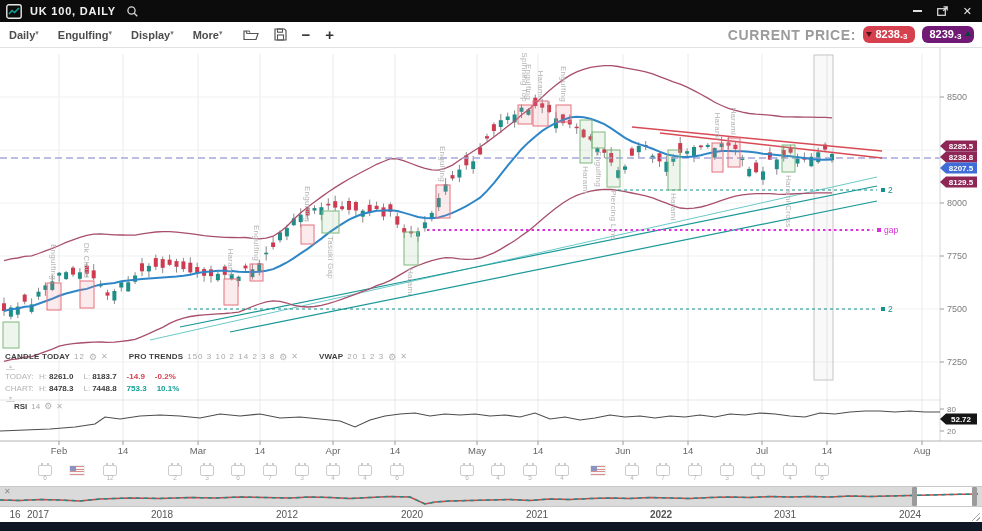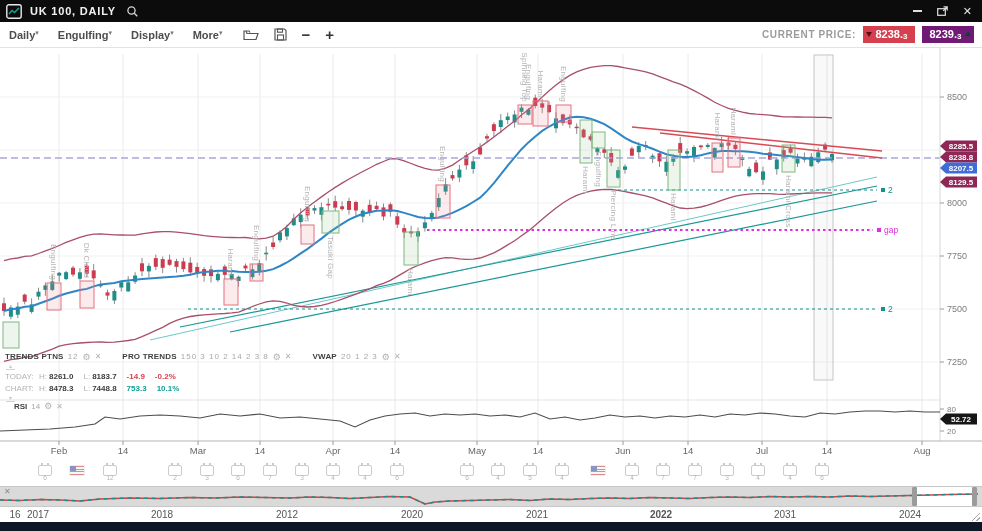--- a/index.html
+++ b/index.html
@@ -17,23 +17,23 @@
   .wb-close{font-size:11px;color:#e8e8e8;line-height:1;}
   
   .toolbar{position:absolute;left:0;top:22px;width:982px;height:26px;background:#fff;
     border-bottom:1px solid #e2e2e2;display:flex;align-items:center;}
   .menus{display:flex;align-items:center;gap:19px;margin-left:9px;}
   .menu-item{font-size:11px;font-weight:bold;color:#4d4d4d;display:flex;cursor:default;}
   .menu-item .caret{font-size:7px;color:#7a7a7a;}
   .tool-icos{display:flex;align-items:center;gap:15px;margin-left:20px;}
   .zoomo{font-size:15px;font-weight:bold;color:#333;line-height:1;}
   .cp-wrap{margin-left:auto;margin-right:8px;display:flex;align-items:center;gap:7px;}
-  .cp-label{font-size:10px;letter-spacing:.6px;color:#9b9b9b;font-weight:bold;}
+  .cp-label{font-size:14px;letter-spacing:.6px;color:#9b9b9b;font-weight:bold;}
   .badge{position:relative;min-width:52px;text-align:center;color:#fff;font-size:11px;font-weight:bold;
-    padding:2px 7px 2px 12px;border-radius:0;line-height:1.2;}
+    padding:2px 7px 2px 12px;border-radius:6px;line-height:1.2;}
   .badge.sell{background:#d6404e;}
   .badge.buy{background:#701a75;padding:2px 12px 2px 7px;}
   .badge .dec{font-size:8px;position:relative;top:1.5px;}
   .arr-down{position:absolute;left:3px;top:6px;width:0;height:0;border-left:3.5px solid transparent;
     border-right:3.5px solid transparent;border-top:5px solid #55101a;}
   .arr-up{position:absolute;right:3px;top:5px;width:0;height:0;border-left:3.5px solid transparent;
     border-right:3.5px solid transparent;border-bottom:5px solid #05443a;}
   
   svg{font-family:"Liberation Sans","DejaVu Sans",sans-serif;}
   #plot{position:absolute;left:0;top:48px;}
@@ -521,21 +521,21 @@
       <text x="762" y="406" text-anchor="middle" fill="#666" font-size="9.5">Jul</text>
       <line x1="827" y1="393" x2="827" y2="397" stroke="#9a9a9a"></line>
       <text x="827" y="406" text-anchor="middle" fill="#666" font-size="9.5">14</text>
       <line x1="922" y1="393" x2="922" y2="397" stroke="#9a9a9a"></line>
       <text x="922" y="406" text-anchor="middle" fill="#666" font-size="9.5">Aug</text>
     </svg>
 
   <div class="ind-overlay">
     <div class="ind-row">
       <span class="ind-group">
-        <b>TRENDS PTNS</b>
+        <b>CANDLE TODAY</b>
         <span class="params">12</span>
         <span class="ico-gear">⚙</span>
         <span class="ico-x">✕</span>
       </span>
       <span class="ind-group">
         <b>PRO TRENDS</b>
         <span class="params">150 3 10 2 14 2 3 8</span>
         <span class="ico-gear">⚙</span>
         <span class="ico-x">✕</span>
       </span>

